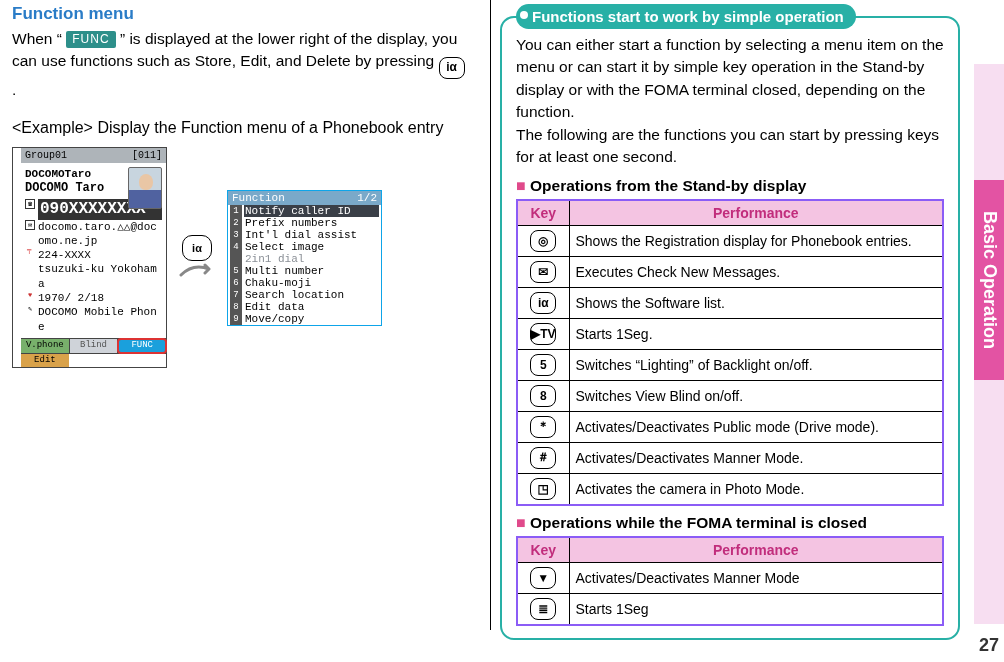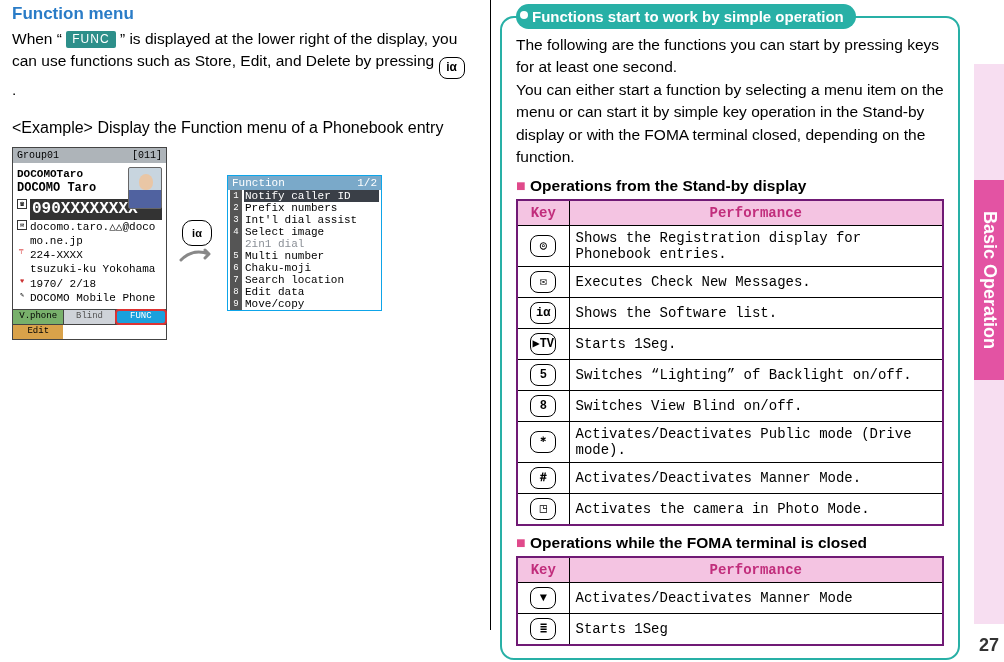--- a/index.html
+++ b/index.html
@@ -12,21 +12,21 @@
   .side-label { position: absolute; right: 0; top: 180px; width: 30px; height: 200px; background: #e353a3; color: #fff; font-weight: 700; font-size: 18px; display: flex; align-items: center; justify-content: center; writing-mode: vertical-rl; text-orientation: mixed; }
   .page-num { position: absolute; right: 5px; bottom: 6px; font-size: 18px; color: #333; font-weight: 600; }
 
   .title-fm { color: #2a7cc7; font-size: 17px; font-weight: 700; margin-bottom: 4px; }
   .body-text { font-size: 15.5px; line-height: 1.45; color: #000; }
   .func-label { display: inline-block; background: #2d8f8a; color: #fff; font-size: 12px; padding: 0 6px; border-radius: 2px; vertical-align: 1px; letter-spacing: 1px; }
   .keycap { display: inline-flex; align-items: center; justify-content: center; width: 26px; height: 22px; border: 1.5px solid #000; border-radius: 8px; font-size: 12px; font-weight: 700; vertical-align: -5px; }
   .example { margin-top: 14px; font-size: 16px; }
 
   .screenshots { margin-top: 8px; display: flex; align-items: center; gap: 10px; }
-  .phone-screen { width: 155px; border: 1px solid #444; font-family: "Courier New", monospace; font-size: 11px; line-height: 1.3; background: #fff; }
+  .phone-screen { width: 155px; border: 1px solid #444; font-family: "Courier New", monospace; font-size: 11px; line-height: 1.3; background: #fff; padding-left: 8px; }
   .ps-head { display: flex; justify-content: space-between; background: #aeb4b9; padding: 1px 4px; font-size: 10px; }
   .ps-body { padding: 4px; position: relative; }
   .ps-body .avatar { position: absolute; right: 4px; top: 4px; width: 34px; height: 42px; border: 1px solid #666; background: linear-gradient(180deg,#c8d5df 0 55%, #5062a0 55% 100%); border-radius: 2px; }
   .ps-body .avatar::after { content: ""; position: absolute; left: 10px; top: 6px; width: 14px; height: 16px; background: #e9c6a5; border-radius: 50% 50% 45% 45%; }
   .ps-entry { margin-top: 2px; }
   .ps-entry .row { display: flex; gap: 3px; align-items: flex-start; }
   .ps-entry .ico { width: 10px; height: 10px; border: 1px solid #333; background: #fff; font-size: 7px; text-align: center; line-height: 9px; flex: 0 0 auto; }
   .ps-entry .txt { flex: 1; word-break: break-all; }
   .ps-big { font-weight: 700; font-size: 16px; background: #333; color: #fff; padding: 0 2px; display: inline-block; }
   .ps-foot-row { display: flex; border-top: 1px solid #444; }
@@ -42,21 +42,21 @@
   .fn-list .item.sel .t { background: #3a3f47; color: #fff; }
   .fn-list .item .t { flex: 1; padding: 0 1px; }
   .fn-list .item.dim .t { color: #8a8f96; }
 
   
   .callout { position: relative; border: 2px solid #28b0a6; border-radius: 14px; padding: 16px 14px 12px; margin-top: 16px; }
   .callout-tab { position: absolute; top: -14px; left: 14px; background: #28b0a6; color: #fff; font-weight: 700; font-size: 15px; padding: 4px 12px 4px 16px; border-radius: 14px; }
   .callout-tab::before { content: ""; position: absolute; left: 4px; top: 7px; width: 8px; height: 8px; border-radius: 50%; background: #fff; }
   .sub-head { font-size: 15.5px; font-weight: 700; margin-top: 8px; }
   .sub-head .sq { color: #e04a8b; font-size: 16px; }
-  table.keytable { width: 100%; border-collapse: collapse; margin-top: 4px; font-size: 14px; border: 2px solid #701a75; font-family: Liberation Mono, monospace; }
+  table.keytable { width: 100%; border-collapse: collapse; margin-top: 4px; font-size: 14px; border: 2px solid #8b5cf6; }
   table.keytable th { background: #f4c4e2; color: #c12d7c; font-weight: 700; padding: 4px 6px; border: 1px solid #000; }
   table.keytable th:first-child { width: 52px; }
   table.keytable td { border: 1px solid #000; padding: 4px 6px; vertical-align: middle; }
   table.keytable td.k { text-align: center; }
   .kc2 { display: inline-flex; align-items: center; justify-content: center; width: 26px; height: 22px; border: 1.5px solid #000; border-radius: 8px; font-size: 12px; font-weight: 700; }
 </style>
 </head>
 <body>
 
 <div class="page">
@@ -184,22 +184,22 @@
               <span class="t">Move/copy</span>
             </div>
           </div>
       </div>
     </div>
   </div>
 
   <div class="col-right">
     <div class="callout">
       <div class="callout-tab">Functions start to work by simple operation</div>
+      <p class="body-text">You can either start a function by selecting a menu item on the menu or can start it by simple key operation in the Stand-by display or with the FOMA terminal closed, depending on the function.</p>
       <p class="body-text">The following are the functions you can start by pressing keys for at least one second.</p>
-      <p class="body-text">You can either start a function by selecting a menu item on the menu or can start it by simple key operation in the Stand-by display or with the FOMA terminal closed, depending on the function.</p>
 
       <div class="sub-head">
         <span class="sq">■</span>
         <span>Operations from the Stand-by display</span>
       </div>
       <table class="keytable">
         <thead>
           <tr>
             <th>Key</th>
             <th>Performance</th>

